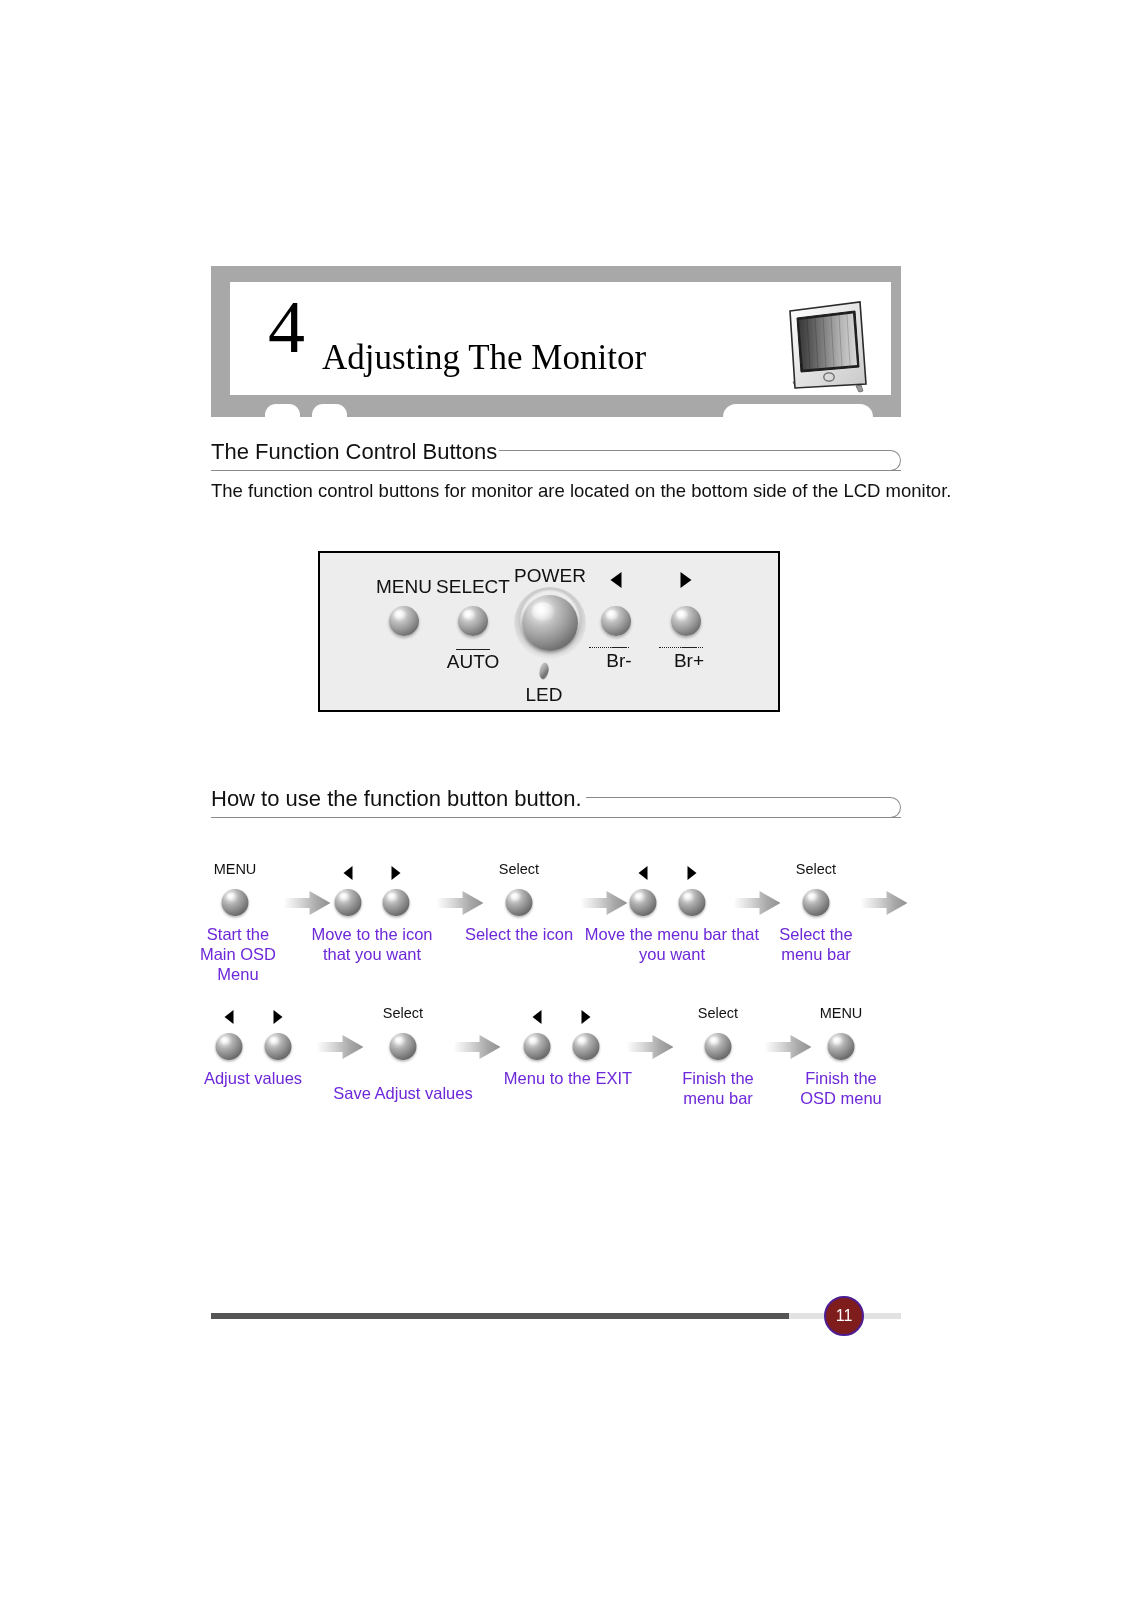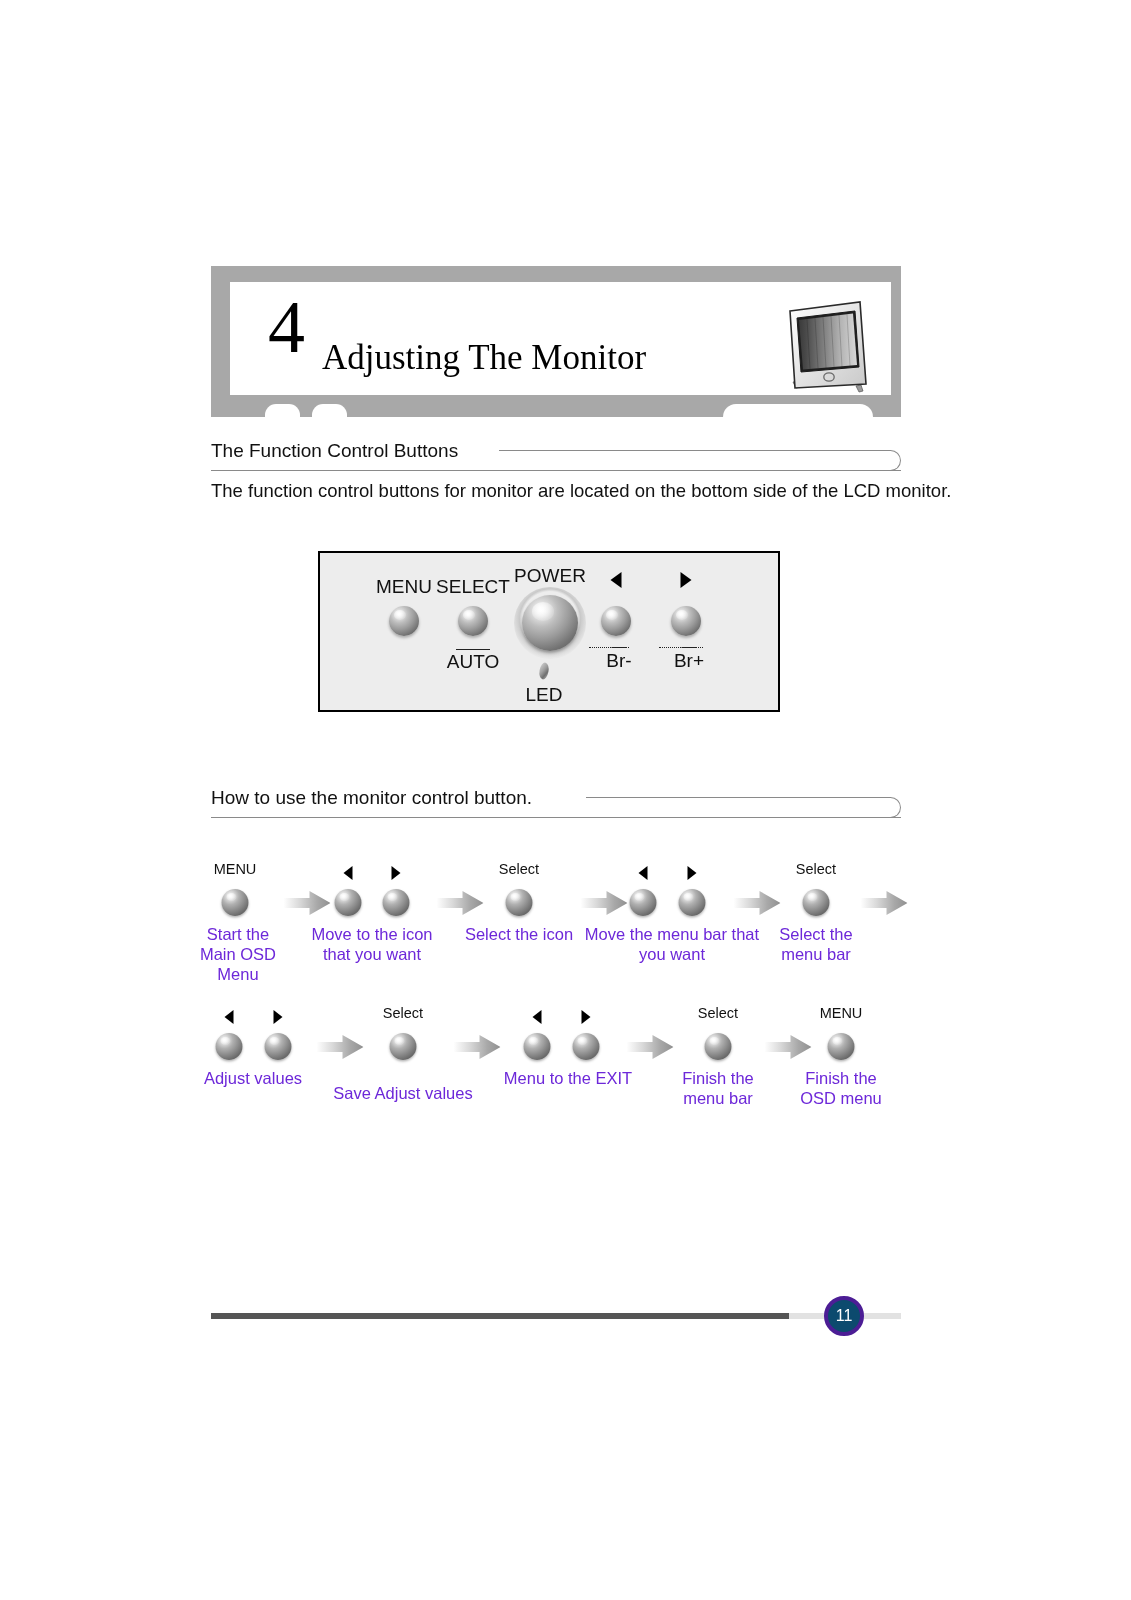--- a/index.html
+++ b/index.html
@@ -73,21 +73,21 @@
     height: 98px;
   }
 
   
   .section {
     position: absolute;
     left: 211px;
     width: 690px;
   }
   .section-title {
-    font-size: 19px;
+    font-size: 22px;
     line-height: 1;
     color: #111;
     white-space: nowrap;
     position: absolute;
     left: 0;
     top: 0;
   }
   .section-rule {
     position: absolute;
     height: 21px;
@@ -280,22 +280,22 @@
     position: absolute;
     left: 789px;
     width: 112px;
     height: 6px;
     background: #e2e2e2;
   }
   .page-badge {
     position: absolute;
     width: 40px; height: 40px;
     border-radius: 50%;
-    background: #0c4a6e;
-    border: 4px solid #4c1d95;
+    background: #7f1d1d;
+    border: 2px solid #4c1d95;
     box-sizing: border-box;
     color: #ffffff;
     font-size: 16px;
     display: flex;
     align-items: center;
     justify-content: center;
   }
 </style>
 </head>
 <body>
@@ -378,21 +378,21 @@
   <div class="pnl-sub" style="left:299px; top:98px;">Br-</div>
 
   <div class="tri tri-right" style="left:366px; top:27px;"></div>
   <div class="knob" style="left:366px; top:68px; width:30px; height:30px;"></div>
   <div class="dashline" style="left:361px; top:94px; width:44px;"></div>
   <div class="dashline-solid" style="left:369px; top:94px; width:15px;"></div>
   <div class="pnl-sub" style="left:369px; top:98px;">Br+</div>
 </div>
 
 <div class="section" style="top:788px;">
-  <div class="section-title">How to use the monitor control button.</div>
+  <div class="section-title">How to use the function button button.</div>
   <div class="section-rule" style="left:375px; top:9px; width:315px;"></div>
   <div class="section-underline" style="top:29px;"></div>
 </div>
 
 <div class="flow-row" style="top:862px;">
 
   <div class="flow-step">
     <div class="step-top" style="left:235px; top:0;">MENU</div>
     <div class="step-knob" style="left:235px; top:27px;"></div>
     <div class="step-cap" style="left:238px; top:62px; width:160px;">Start the

